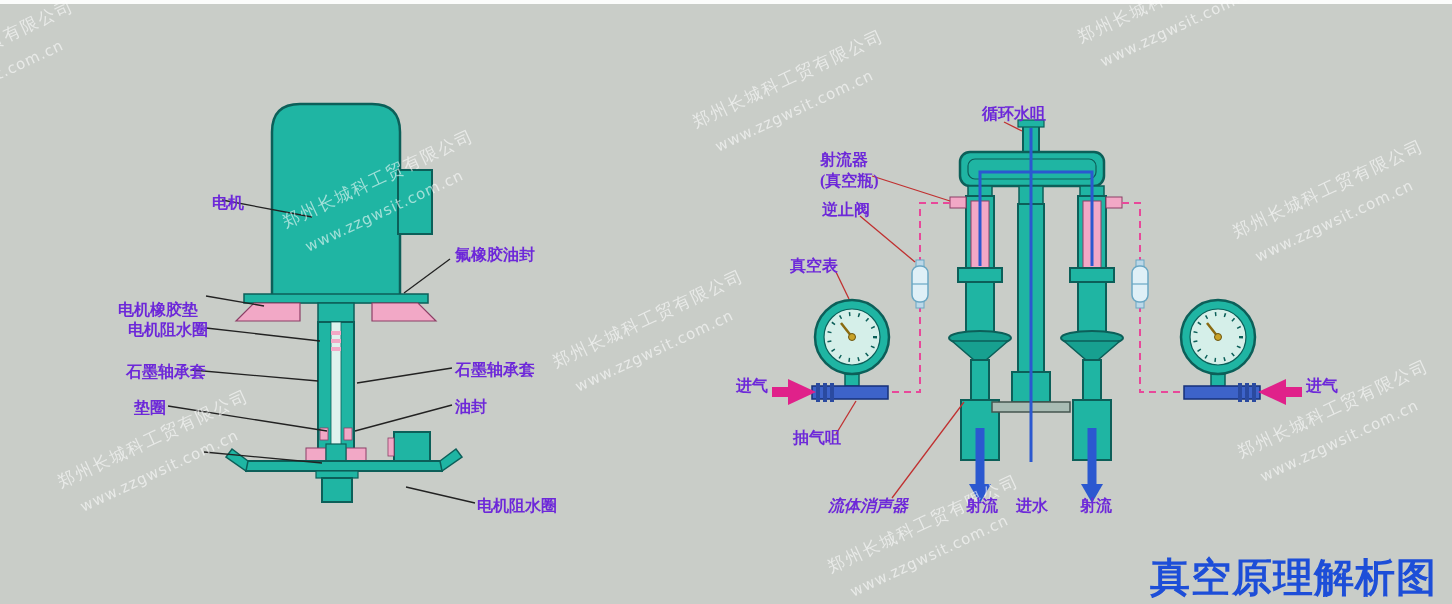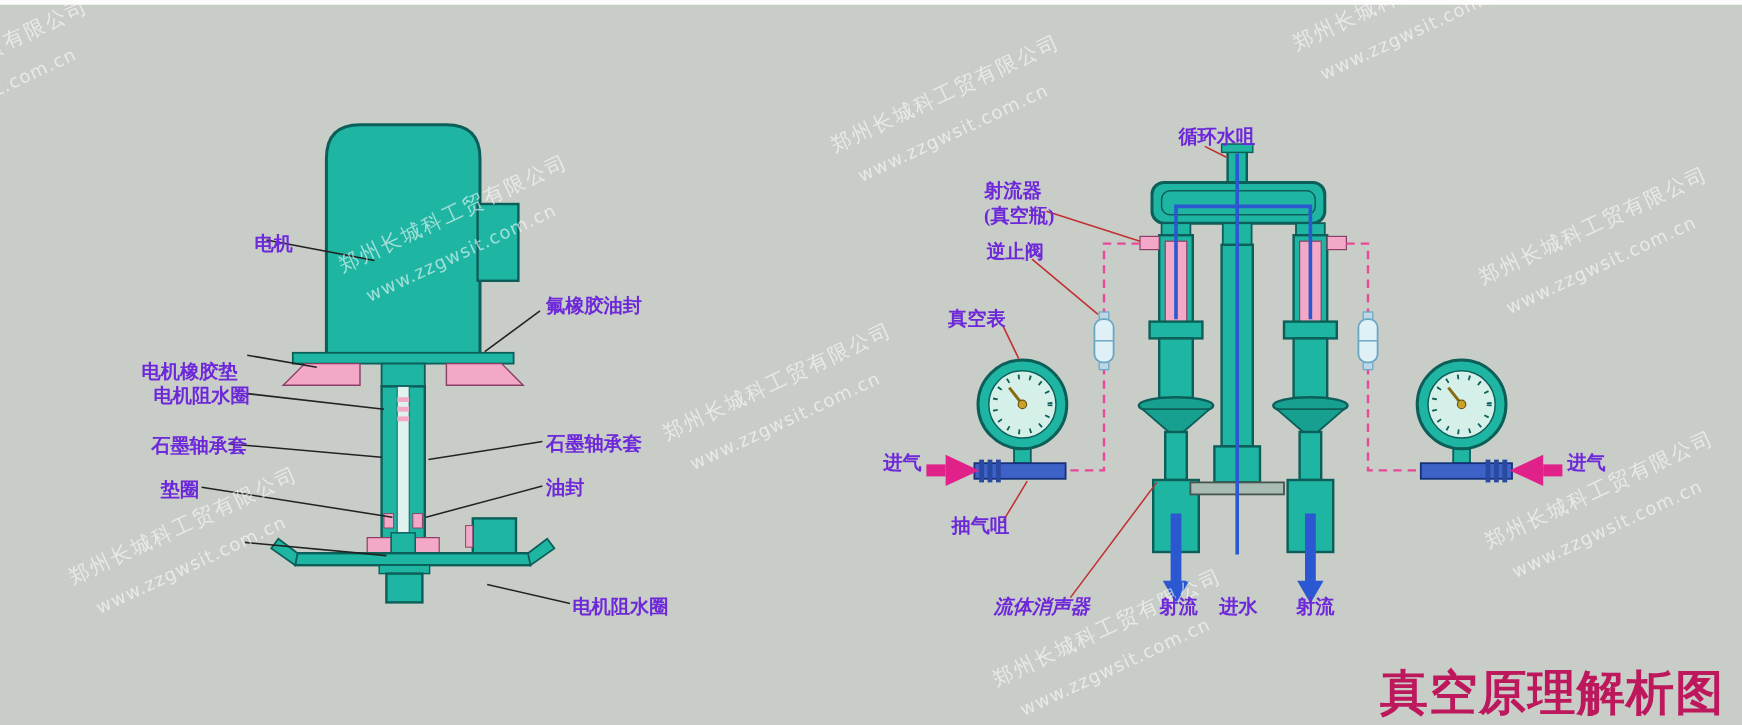--- a/index.html
+++ b/index.html
@@ -3,21 +3,21 @@
 <meta charset="utf-8">
 <style>
   html,body{margin:0;padding:0;background:#c9cdc8;}
   .canvas{position:relative;width:1452px;height:604px;background:#c9cdc8;overflow:hidden;
           font-family:"DejaVu Sans",sans-serif;}
   .top-edge{position:absolute;left:0;top:0;width:1452px;height:4px;background:#fbfcfb;}
   svg{position:absolute;left:0;top:0;}
   .lbl{position:absolute;font-size:16px;font-weight:600;color:#6d28d9;white-space:nowrap;line-height:1.25;}
   .lbl.wrap{white-space:normal;width:88px;}
   .lbl.sub2{line-height:1.3;}
-  .title{position:absolute;left:1150px;top:550px;font-size:40px;font-weight:bold;color:#be185d;
+  .title{position:absolute;left:1150px;top:550px;font-size:40px;font-weight:bold;color:#1d4ed8;
          letter-spacing:1px;white-space:nowrap;}
   .wm{position:absolute;transform:rotate(-25deg);color:rgba(255,255,255,0.58);font-size:17px;
       letter-spacing:2px;white-space:nowrap;line-height:2.0;pointer-events:none;}
   .wm .co{display:block;}
   .wm .url{display:block;font-size:15px;letter-spacing:1px;margin-left:10px;}
 </style>
 </head>
 <body>
 
 <div class="canvas">

